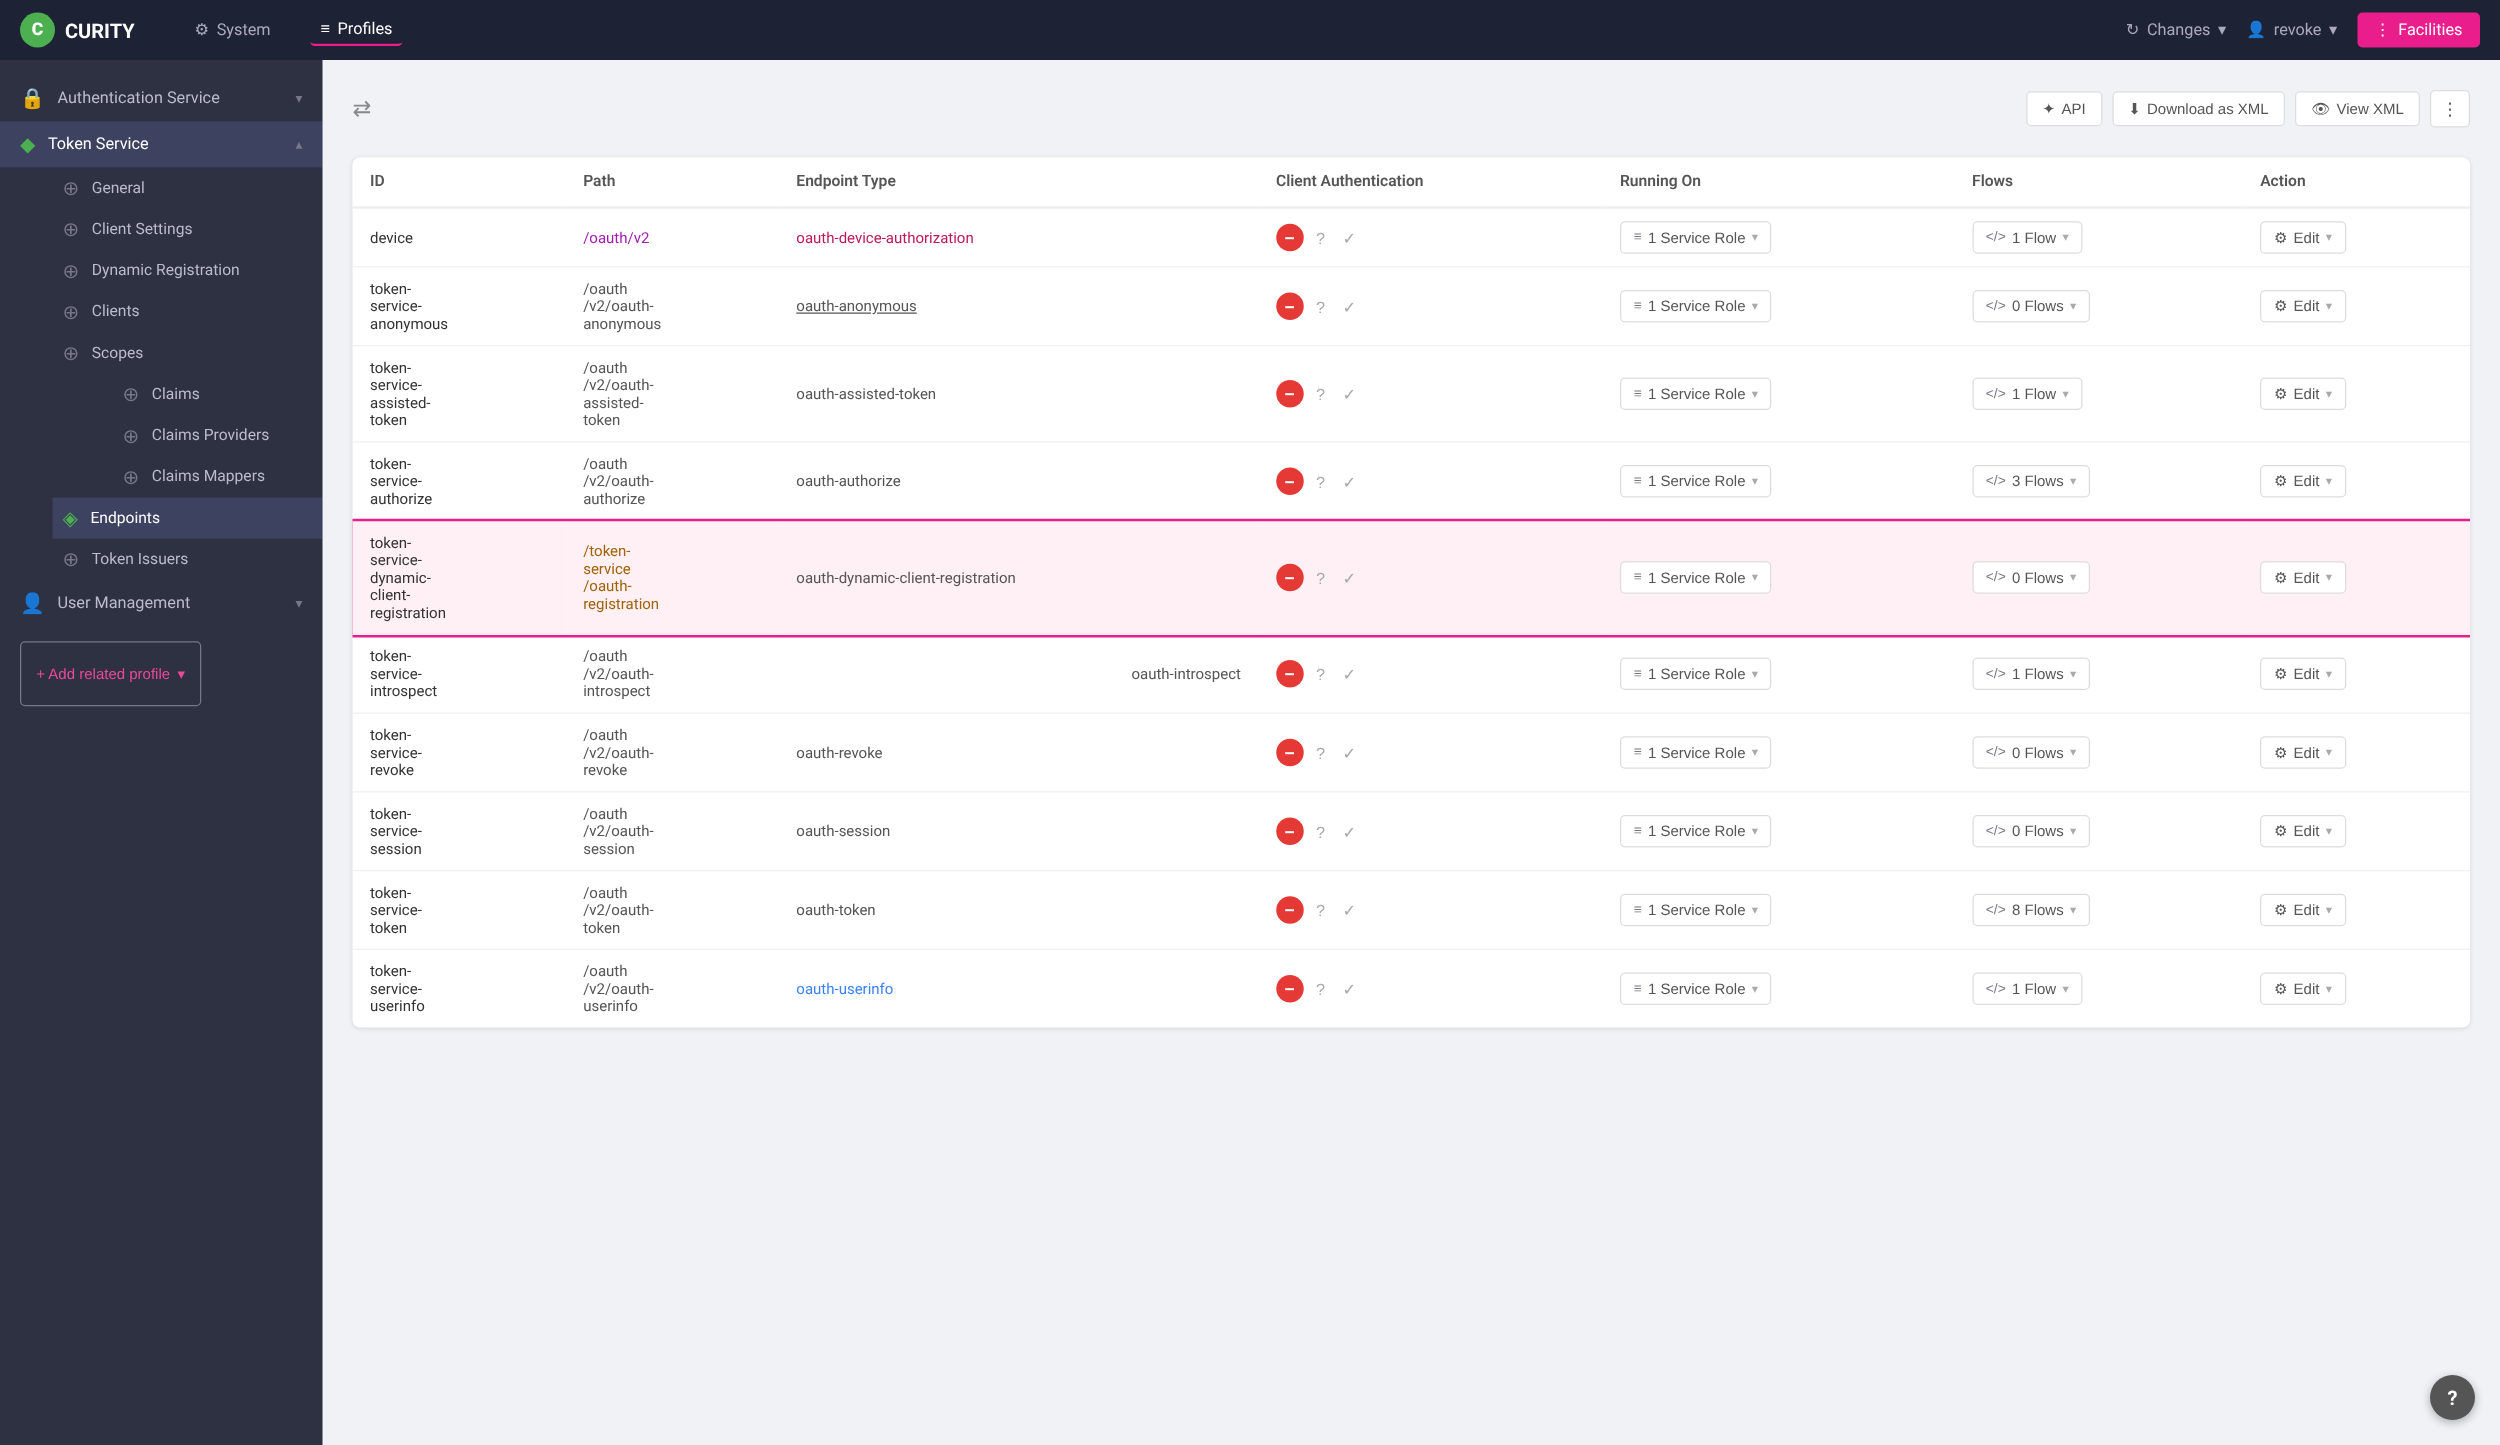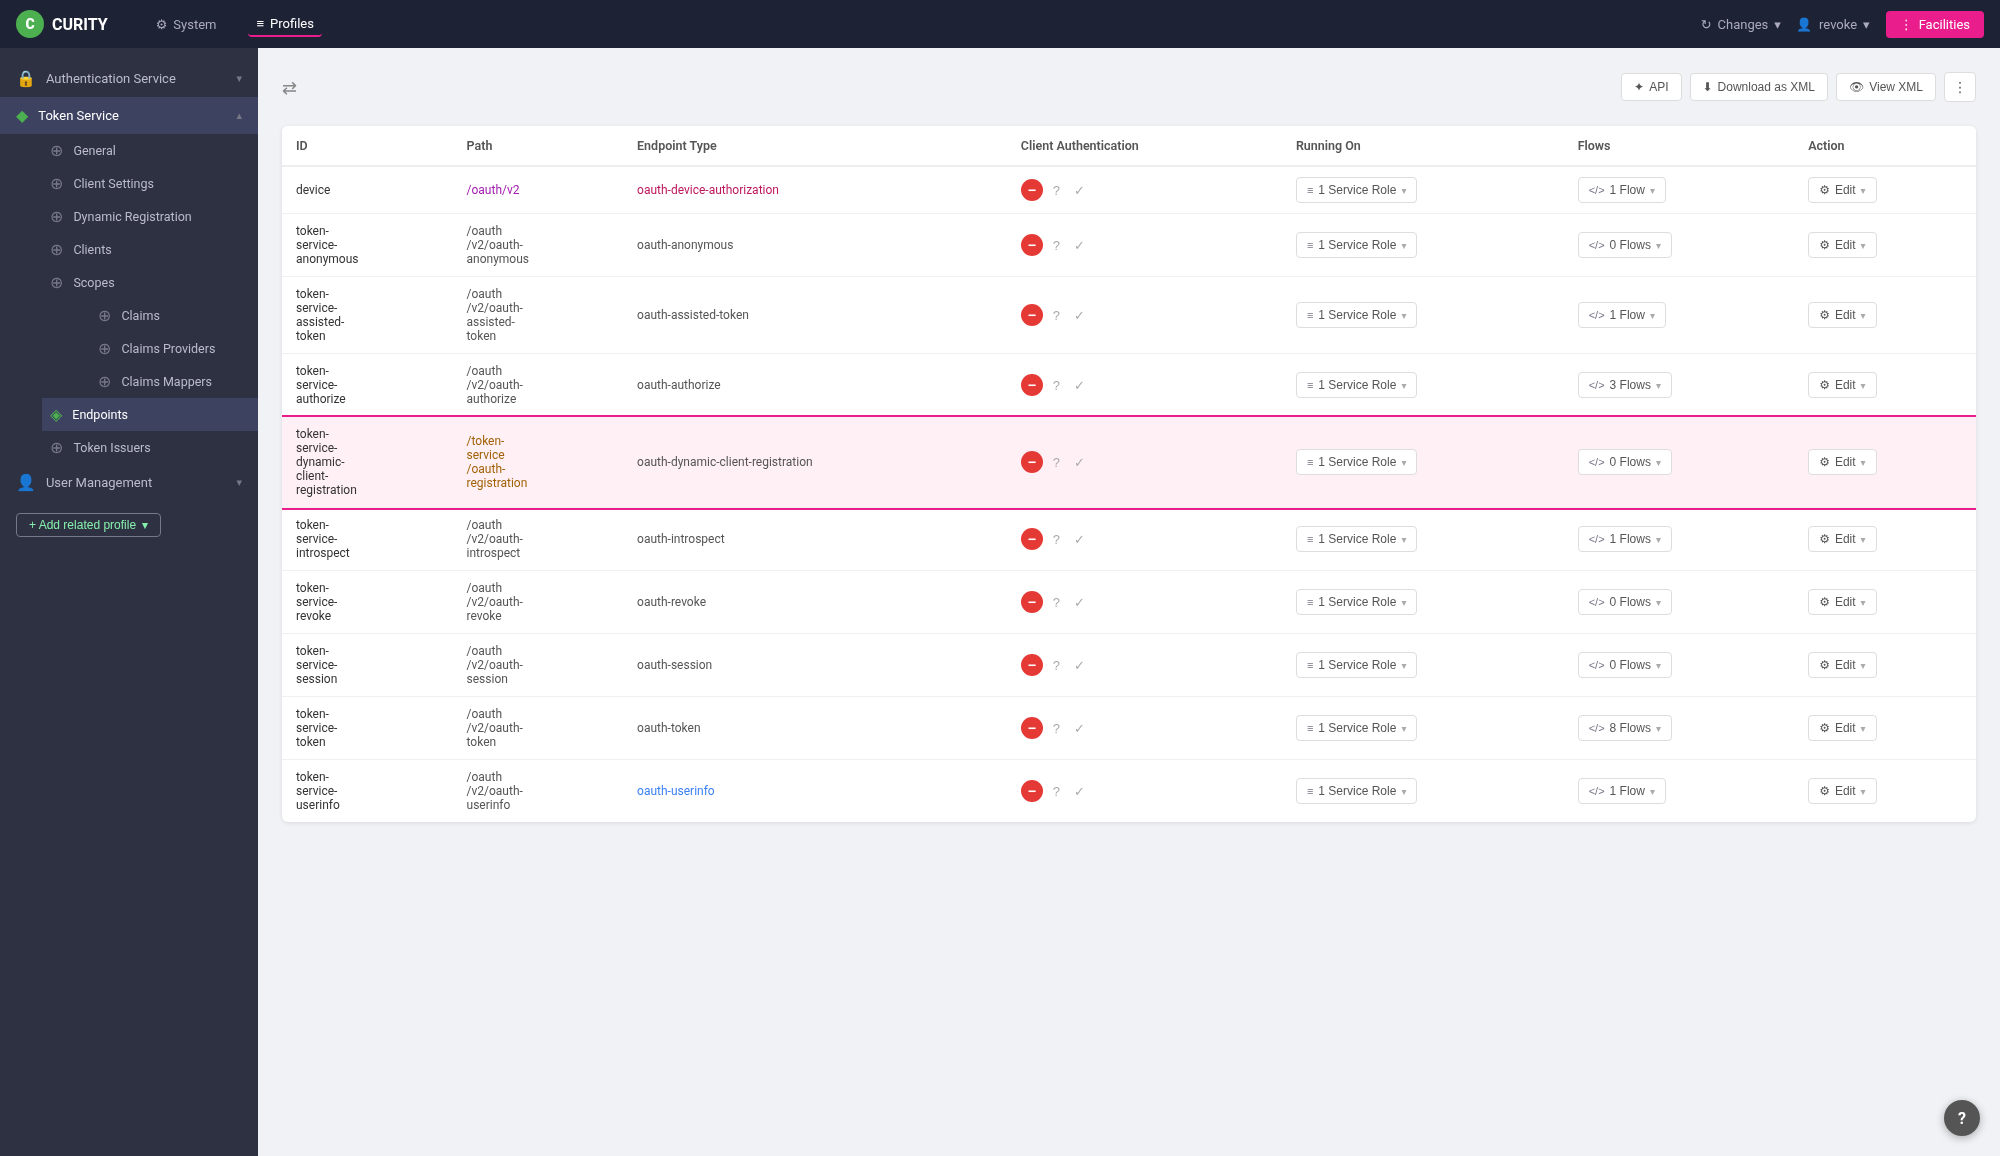--- a/index.html
+++ b/index.html
@@ -21,21 +21,21 @@
     
     .sidebar { width: 258px; background: #2d3142; flex-shrink: 0; overflow-y: auto; padding: 12px 0; }
     .sidebar-item { display: flex; align-items: center; gap: 10px; padding: 9px 16px; color: #bbc; font-size: 13px; cursor: pointer; }
     .sidebar-item.active { background: #3d4260; color: white; }
     .sidebar-item.active .sidebar-icon { color: #4caf50; }
     .sidebar-icon { font-size: 16px; flex-shrink: 0; color: #778; }
     .sidebar-label { flex: 1; }
     .sidebar-arrow { color: #778; font-size: 11px; }
     .sidebar-sub { padding-left: 42px; }
     .sidebar-sub .sidebar-item { padding: 7px 8px; font-size: 12.5px; }
-    .add-profile-btn { margin: 12px 16px; background: transparent; border: 1px solid #778; color: #86efac; padding: 4px 12px; border-radius: 4px; font-size: 12px; cursor: pointer; display: flex; align-items: center; gap: 6px; }
+    .add-profile-btn { margin: 12px 16px; background: transparent; border: 1px solid #778; color: #ec4899; padding: 18px 12px; border-radius: 4px; font-size: 12px; cursor: pointer; display: flex; align-items: center; gap: 6px; }
 
     
     .content-area { flex: 1; background: #f0f2f5; overflow-y: auto; padding: 24px; }
 
     
     .toolbar { display: flex; justify-content: space-between; align-items: center; margin-bottom: 16px; }
     .toolbar-left { display: flex; align-items: center; gap: 8px; }
     .toolbar-right { display: flex; align-items: center; gap: 8px; }
     .toolbar-btn { background: white; border: 1px solid #ddd; color: #555; padding: 6px 12px; border-radius: 4px; font-size: 12px; cursor: pointer; display: flex; align-items: center; gap: 5px; }
     .toolbar-more { background: white; border: 1px solid #ddd; color: #555; padding: 6px 8px; border-radius: 4px; font-size: 14px; cursor: pointer; }
@@ -241,21 +241,21 @@
     </button>
               </td>
             </tr>
             <tr>
               <td style="white-space: pre; font-size: 12px;">token-
 service-
 anonymous</td>
               <td style="white-space: pre; font-size: 12px; color: rgb(85, 85, 85);">/oauth
 /v2/oauth-
 anonymous</td>
-              <td style="color: rgb(85, 85, 85);">oauth-anonymous</td>
+              <td style="color: rgb(85, 85, 85); text-decoration: underline;">oauth-anonymous</td>
               <td>
     <div class="auth-controls">
       <button class="auth-btn-red" title="Disabled">−</button>
       <button class="auth-btn-q">?</button>
       <button class="auth-btn-check">✓</button>
     </div>
               </td>
               <td>
     <button class="tag-btn">
       <span class="tag-icon">≡</span>
@@ -394,21 +394,21 @@
     </button>
               </td>
             </tr>
             <tr>
               <td style="white-space: pre; font-size: 12px;">token-
 service-
 introspect</td>
               <td style="white-space: pre; font-size: 12px; color: rgb(85, 85, 85);">/oauth
 /v2/oauth-
 introspect</td>
-              <td style="color: rgb(85, 85, 85);">oauth-introspect</td>
+              <td style="color: rgb(85, 85, 85); text-align: right;">oauth-introspect</td>
               <td>
     <div class="auth-controls">
       <button class="auth-btn-red" title="Disabled">−</button>
       <button class="auth-btn-q">?</button>
       <button class="auth-btn-check">✓</button>
     </div>
               </td>
               <td>
     <button class="tag-btn">
       <span class="tag-icon">≡</span>

